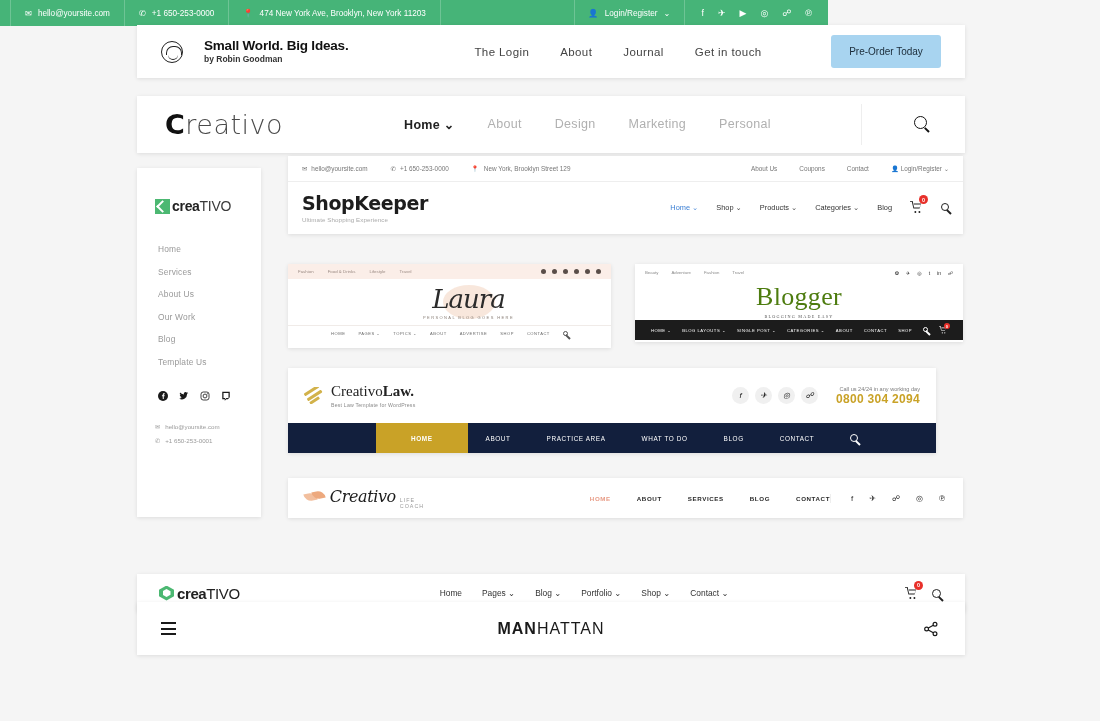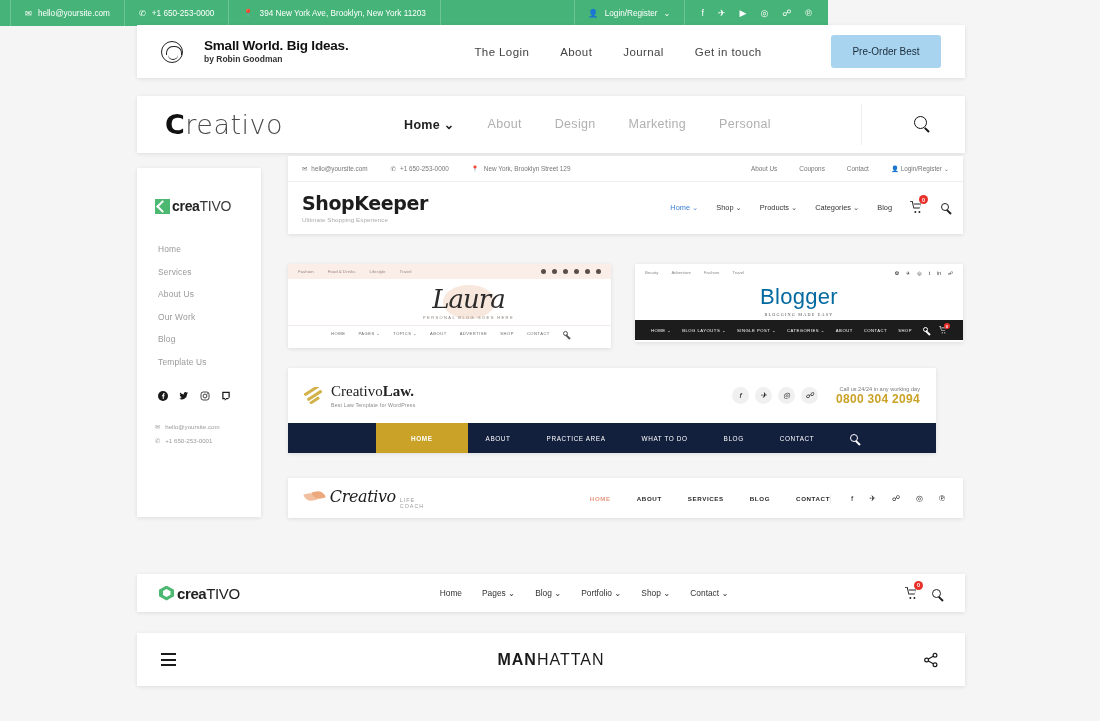--- a/index.html
+++ b/index.html
@@ -106,21 +106,21 @@
     align-items: center; justify-content: center; gap: 13px; font-size: 4.1px;
     color: #6a6a6a; letter-spacing: .5px; }
 
   
   #blogger { left: 635px; top: 264px; width: 328px; height: 78px; background: #fff; }
   .bl-top { height: 17px; display: flex; align-items: center; padding: 0 10px;
     font-size: 4.3px; color: #8a8a8a; gap: 13px; }
   .bl-top .soc { margin-left: auto; display: flex; gap: 7px; color: #2a2a2a; font-size: 5px; }
   .bl-hero { height: 39px; display: flex; flex-direction: column; align-items: center;
     justify-content: center; }
-  .bl-word { font-family: Liberation Sans, sans-serif; font-size: 22px; color: #0369a1; letter-spacing: .3px; }
+  .bl-word { font-family: Liberation Serif, serif; font-size: 26px; color: #4d7c0f; letter-spacing: .3px; }
   .bl-tag { font-family: "Liberation Serif", serif; font-size: 4.2px; color: #555;
     letter-spacing: 1.2px; margin-top: 2px; }
   .bl-nav { height: 20px; background: #1c1c1c; display: flex; align-items: center;
     justify-content: center; gap: 11px; font-size: 4.2px; color: #fff; letter-spacing: .5px; }
 
   
   #law { left: 288px; top: 368px; width: 648px; height: 85px; }
   .lw-main { height: 55px; display: flex; align-items: center; padding: 0 16px; }
   .lw-logo { display: flex; align-items: center; }
   .lw-mark { width: 24px; height: 17px; margin-right: 3px; position: relative; overflow: hidden; }
@@ -175,21 +175,21 @@
     clip-path: polygon(50% 0, 100% 28%, 100% 72%, 50% 100%, 0 72%, 0 28%); }
   .c2-mark::after { content: ""; position: absolute; inset: 3.5px; background: #fff;
     clip-path: polygon(50% 0, 100% 28%, 100% 72%, 50% 100%, 0 72%, 0 28%); }
   .c2-name { font-size: 15px; letter-spacing: -.4px; color: #222; }
   .c2-name b { font-weight: 800; }
   .c2-name span { font-weight: 300; }
   .c2-nav { display: flex; gap: 20px; margin-left: 200px; font-size: 8.4px; color: #333; }
   .c2-right { margin-left: auto; margin-right: 24px; display: flex; align-items: center; gap: 14px; }
 
   
-  #manhattan { left: 137px; top: 633px; width: 828px; height: 53px;
+  #manhattan { left: 137px; top: 602px; width: 828px; height: 53px;
     display: flex; align-items: center; }
   .mh-burger { margin-left: 24px; display: flex; flex-direction: column; gap: 3.2px; }
   .mh-burger span { width: 15px; height: 2px; background: #1a1a1a; }
   .mh-title { position: absolute; left: 0; right: 0; text-align: center;
     font-size: 16px; letter-spacing: 1px; color: #1a1a1a; font-weight: 300; }
   .mh-title b { font-weight: 800; }
   .mh-share { margin-left: auto; margin-right: 26px; }
 
   svg { display: block; }
 </style>
@@ -205,21 +205,21 @@
         <div class="sw-title">Small World. Big Ideas.</div>
         <div class="sw-sub">by Robin Goodman</div>
       </div>
     </div>
     <div class="sw-nav">
       <a>The Login</a>
       <a>About</a>
       <a>Journal</a>
       <a>Get in touch</a>
     </div>
-    <div class="sw-btn">Pre-Order Best</div>
+    <div class="sw-btn">Pre-Order Today</div>
   </div>
 
   <div class="card" id="creativo1">
     <div class="cv-logo"><b>C</b><span>reativo</span></div>
     <div class="cv-nav">
       <a class="active"><span>Home</span> <span>⌄</span></a>
       <a>About</a>
       <a>Design</a>
       <a>Marketing</a>
       <a>Personal</a>
@@ -453,21 +453,21 @@
     <span class="grp">
         <span>✉</span>
         <span>hello@yoursite.com</span>
       </span>
     <span class="grp">
         <span>✆</span>
         <span>+1 650-253-0000</span>
       </span>
     <span class="grp">
         <span>📍</span>
-        <span>394 New York Ave, Brooklyn, New York 11203</span>
+        <span>474 New York Ave, Brooklyn, New York 11203</span>
       </span>
     <span class="right">
       <span class="grp"><span>👤</span><span>Login/Register</span> ⌄</span>
       <span class="soc">
         <span>f</span>
           <span>✈</span>
           <span>▶</span>
           <span>◎</span>
           <span>☍</span>
           <span>℗</span>

